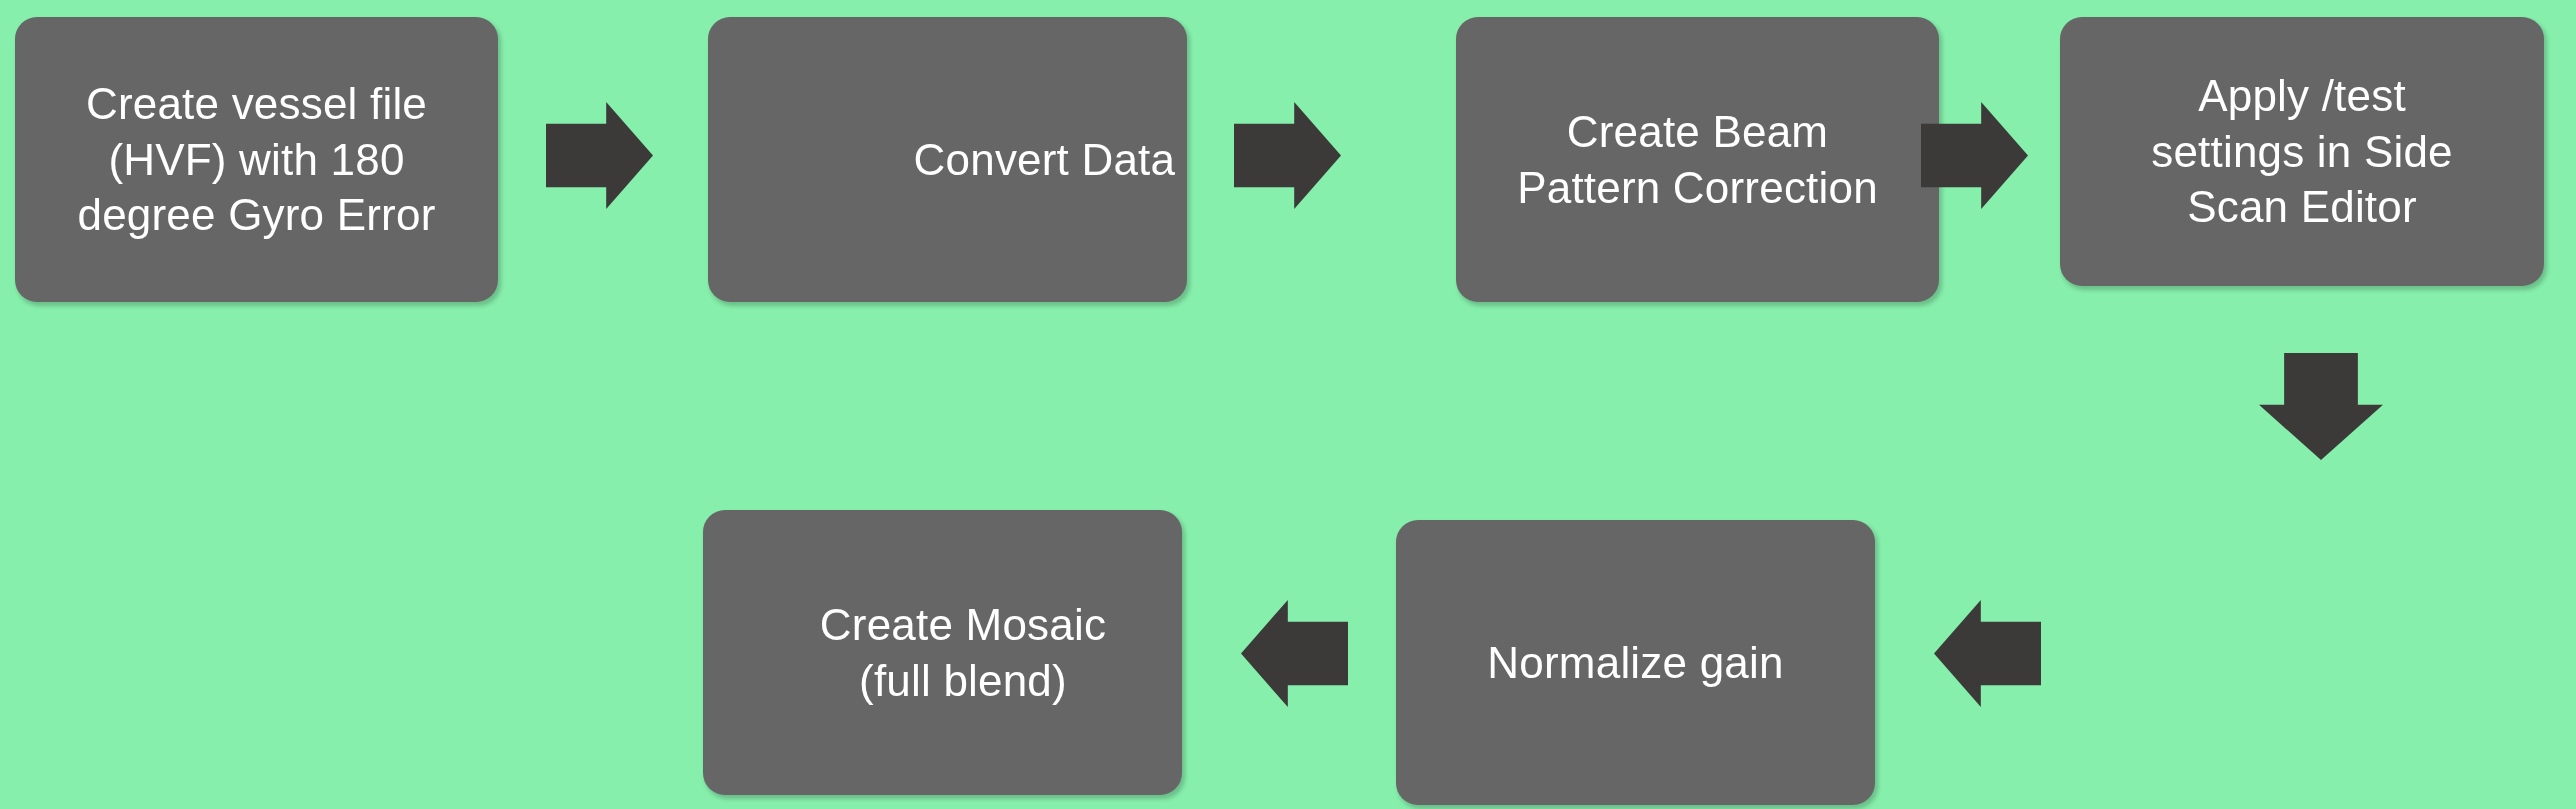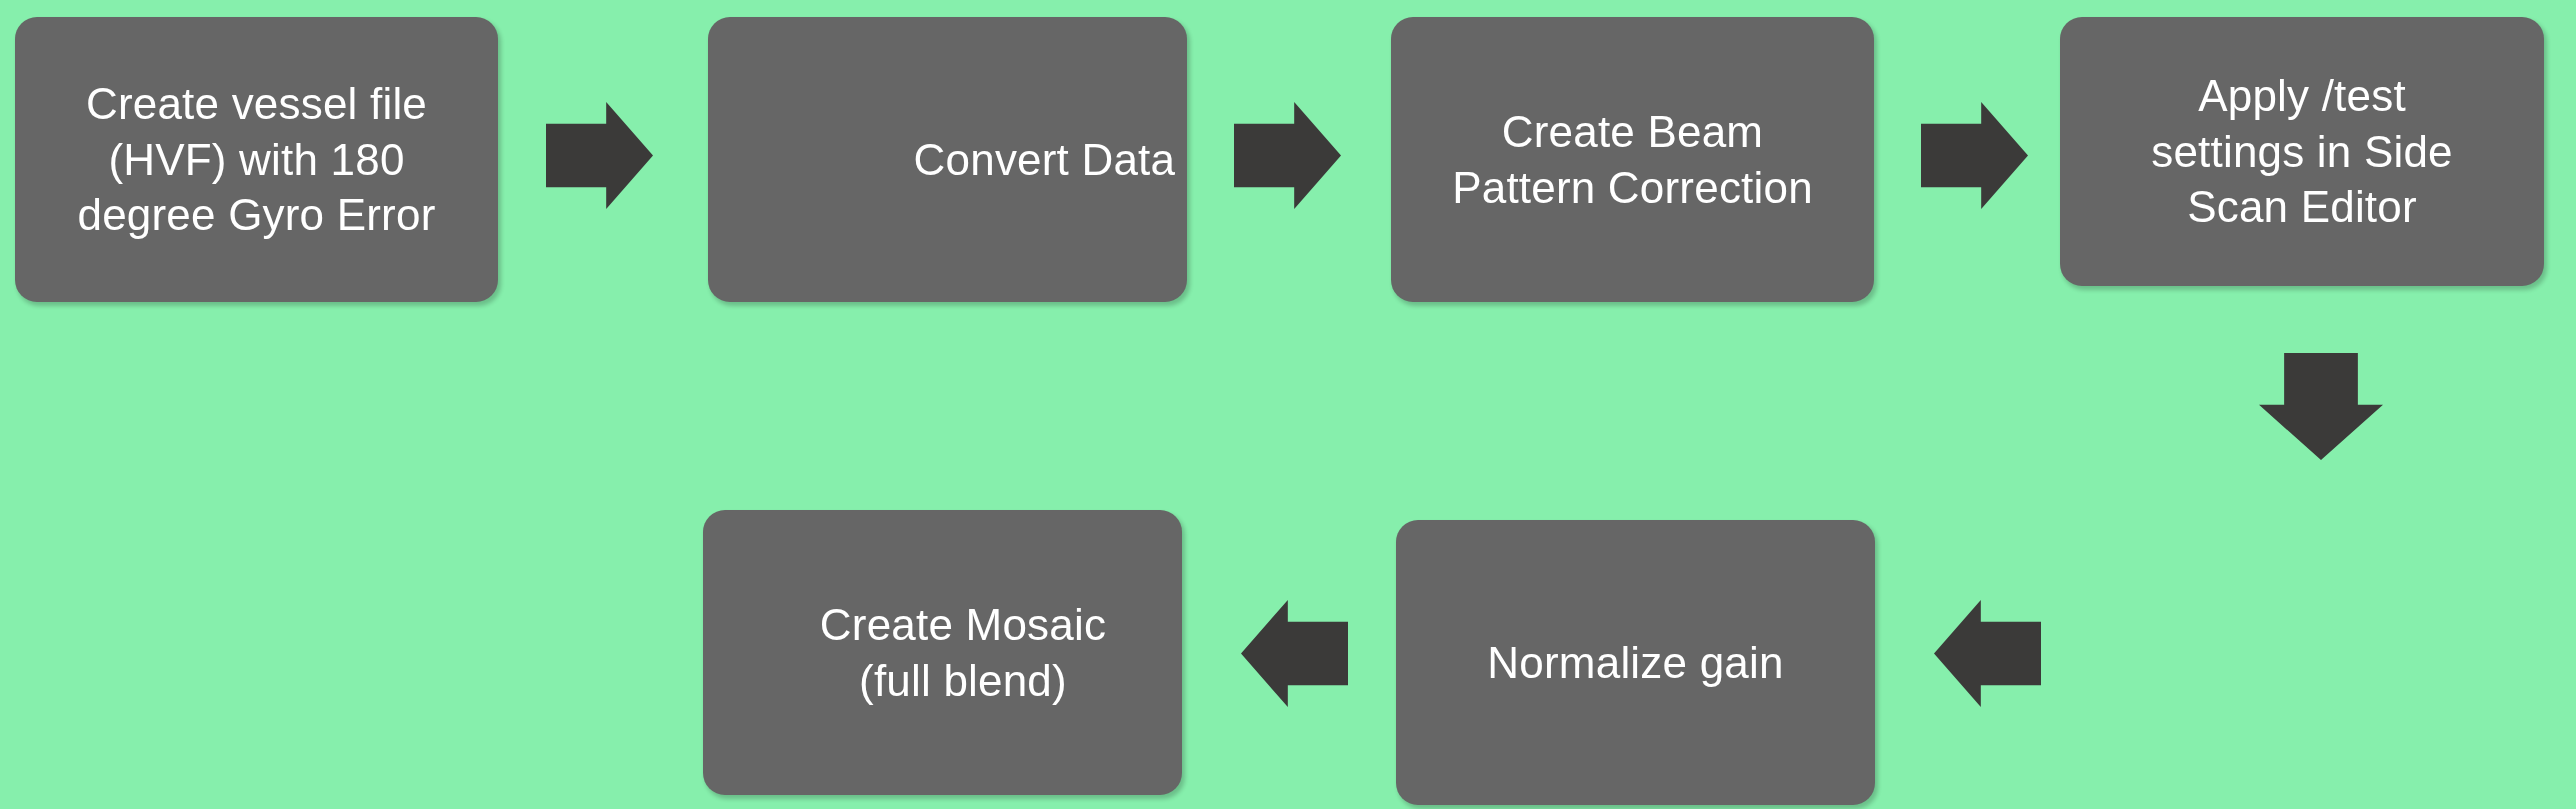--- a/index.html
+++ b/index.html
@@ -65,21 +65,21 @@
   <div class="node" style="left:708px; top:17px; width:479px; height:285px;justify-content:flex-end;">
     <span class="node-label">Convert Data</span>
   </div>
 
   <div class="arrow" style="left:1234px; top:102px; width:107px; height:107px;">
     <svg viewBox="0 0 128 128" preserveAspectRatio="none" aria-hidden="true">
       <polygon class="shape" points="0,26 72,26 72,0 128,64 72,128 72,102 0,102"></polygon>
     </svg>
   </div>
 
-  <div class="node" style="left:1391px; top:17px; width:483px; height:285px;">
+  <div class="node" style="left:1456px; top:17px; width:483px; height:285px;">
     <span class="node-label">Create Beam
 Pattern Correction</span>
   </div>
 
   <div class="arrow" style="left:1921px; top:102px; width:107px; height:107px;">
     <svg viewBox="0 0 128 128" preserveAspectRatio="none" aria-hidden="true">
       <polygon class="shape" points="0,26 72,26 72,0 128,64 72,128 72,102 0,102"></polygon>
     </svg>
   </div>
 

